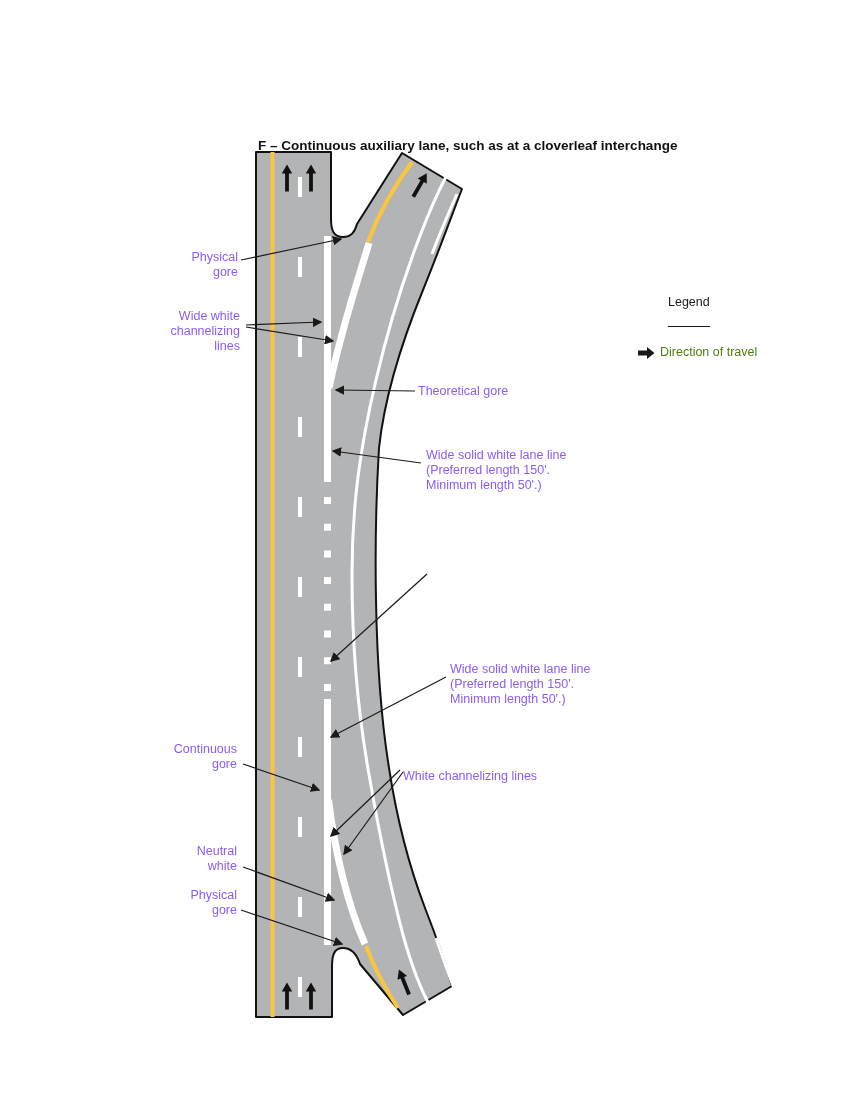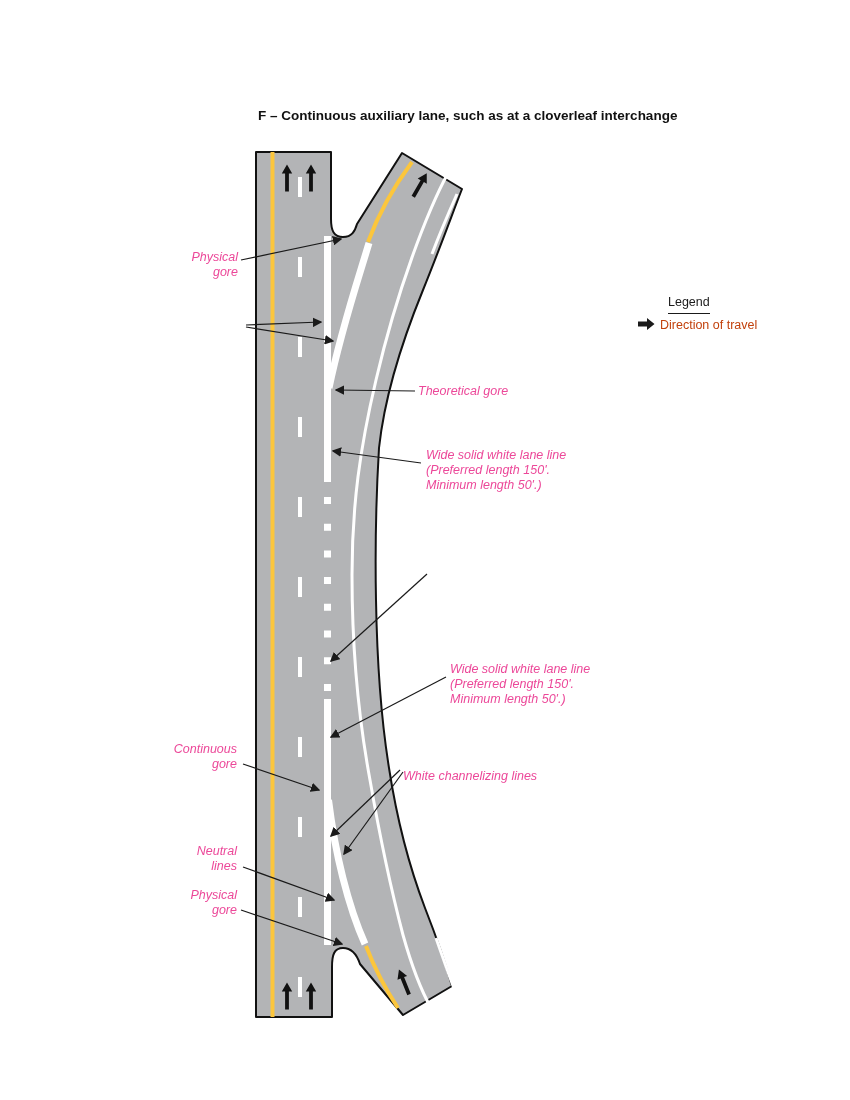--- a/index.html
+++ b/index.html
@@ -1,27 +1,27 @@
 <!DOCTYPE html>
 <html><head>
 <meta charset="utf-8">
 <style>
   html,body{margin:0;padding:0;background:#fff;}
   .stage{position:relative;width:850px;height:1100px;background:#fff;overflow:hidden;
          font-family:"Liberation Sans",sans-serif;}
   .stage svg.road{position:absolute;left:0;top:0;}
-  .title{position:absolute;left:258px;top:108px;font-size:13.5px;font-weight:bold;
+  .title{position:absolute;left:258px;top:138px;font-size:13.5px;font-weight:bold;
          color:#111;white-space:nowrap;}
-  .lbl{position:absolute;font-size:12.5px;line-height:15px;color:#ec4899;white-space:pre-line;font-style:italic;}
+  .lbl{position:absolute;font-size:12.5px;line-height:15px;color:#8b5cf6;white-space:pre-line;}
   .ra{text-align:right;}
   .legend{position:absolute;left:638px;top:292px;width:140px;}
   .legend-title{display:inline-block;margin-left:30px;font-size:12.5px;color:#1a1a1a;
-                border-bottom:1px solid #1a1a1a;padding-bottom:4px;}
-  .legend-item{margin-top:4px;display:flex;align-items:flex-start;gap:5px;
-               font-size:12.5px;color:#c2410c;}
+                border-bottom:1px solid #1a1a1a;padding-bottom:17px;}
+  .legend-item{margin-top:18px;display:flex;align-items:flex-end;gap:5px;
+               font-size:12.5px;color:#4d7c0f;}
   .legend-item svg{flex:0 0 auto;}
 </style>
 </head>
 <body>
 
 <div class="stage">
 
   <div class="title">F – Continuous auxiliary lane, such as at a cloverleaf interchange</div>
 
   <svg class="road" width="850" height="1100" viewBox="0 0 850 1100">
@@ -96,39 +96,42 @@
       <path marker-end="url(#ah)" d="M 403,772 L 344,854"></path>
       <path marker-end="url(#ah)" d="M 243,764 L 319,790"></path>
       <path marker-end="url(#ah)" d="M 243,867 L 334,900"></path>
       <path marker-end="url(#ah)" d="M 241,910 L 342,944"></path>
     </g>
   </svg>
 
   <div class="lbl ra" style="left:118px;top:250px;width:120px;">Physical
 gore</div>
 
+  <div class="lbl ra" style="left:120px;top:309px;width:120px;">Wide white
+channelizing
+lines</div>
 
   <div class="lbl" style="left:418px;top:384px;">Theoretical gore</div>
 
   <div class="lbl" style="left:426px;top:448px;">Wide solid white lane line
 (Preferred length 150'.
 Minimum length 50'.)</div>
 
 
   <div class="lbl" style="left:450px;top:662px;">Wide solid white lane line
 (Preferred length 150'.
 Minimum length 50'.)</div>
 
   <div class="lbl" style="left:403px;top:753px;margin-top:16px;">White channelizing lines</div>
 
   <div class="lbl ra" style="left:117px;top:742px;width:120px;">Continuous
 gore</div>
 
   <div class="lbl ra" style="left:117px;top:844px;width:120px;">Neutral
-lines</div>
+white</div>
 
   <div class="lbl ra" style="left:117px;top:888px;width:120px;">Physical
 gore</div>
 
   <div class="legend">
     <div class="legend-title">Legend</div>
     <div class="legend-item">
       <svg width="17" height="12" viewBox="0 0 17 12">
         <path d="M0,3.5 h9 v-3.5 l7.5,6 -7.5,6 v-3.5 h-9 z" fill="#1a1a1a"></path>
       </svg>

